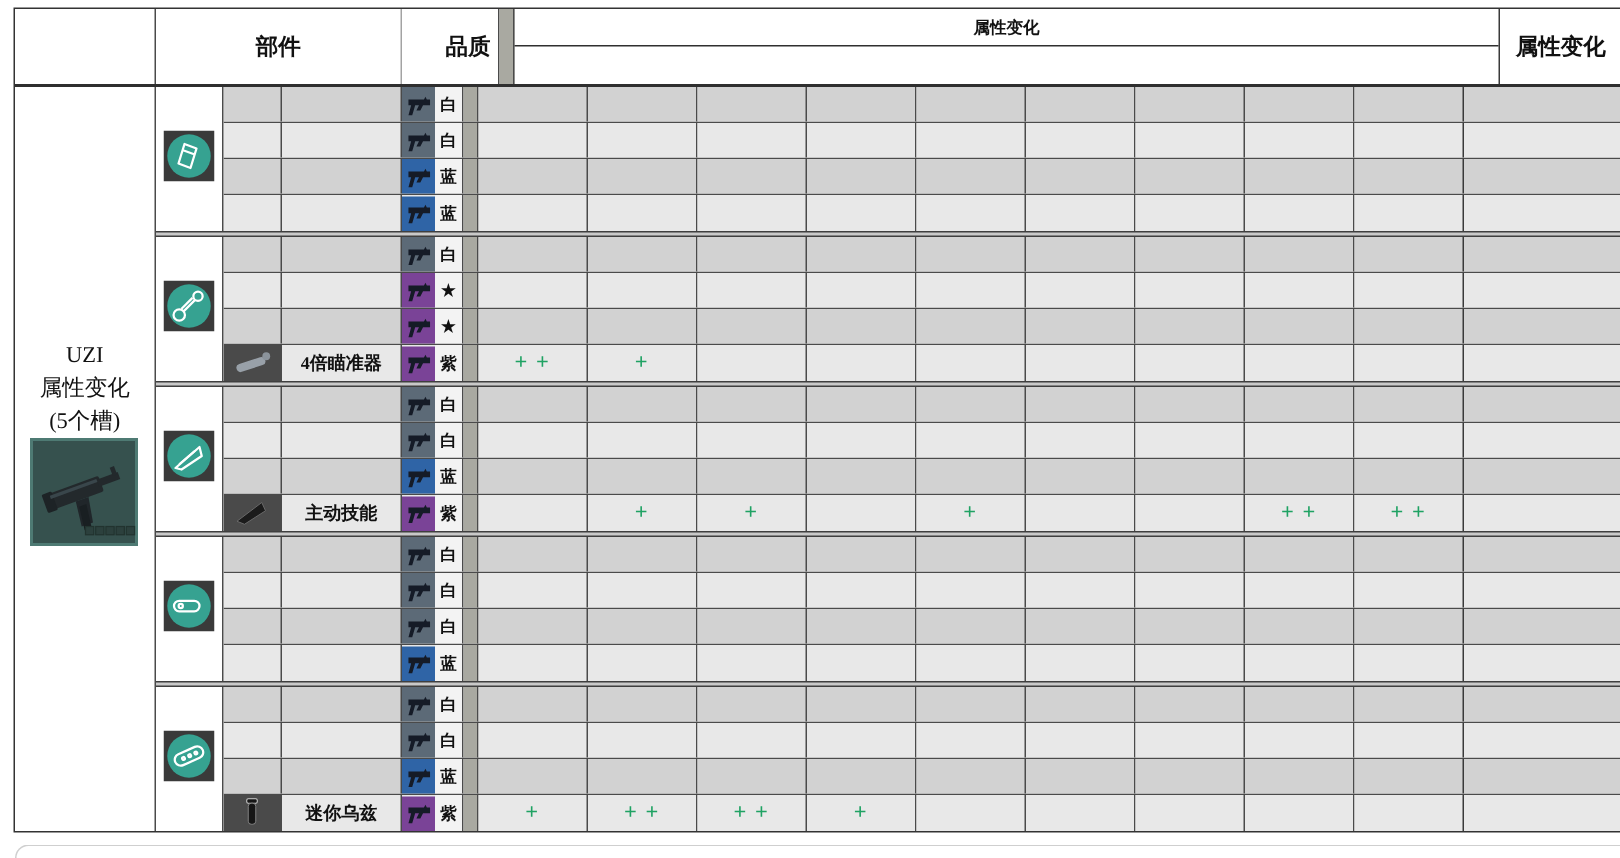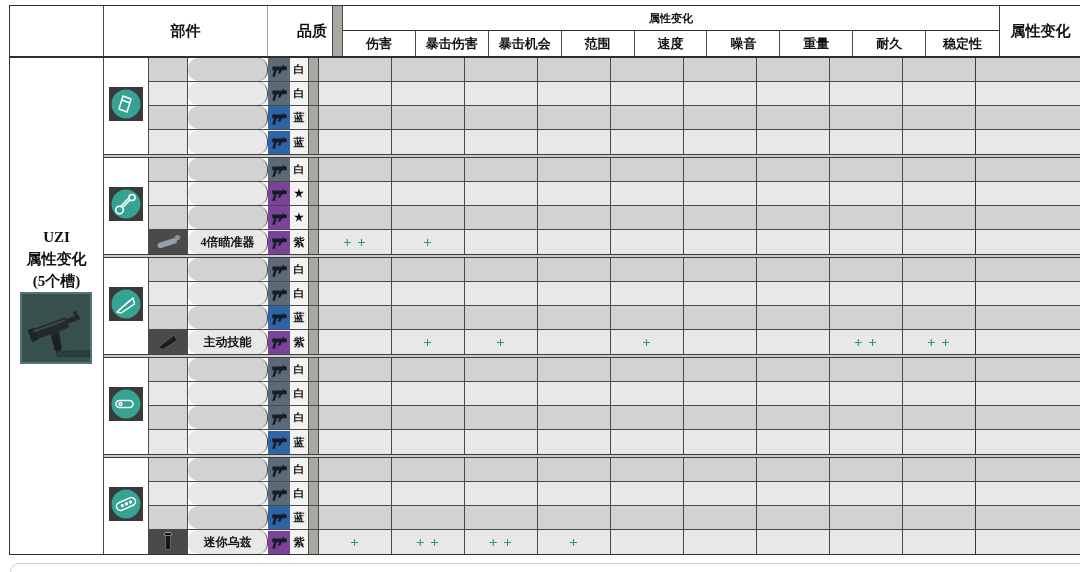--- a/index.html
+++ b/index.html
@@ -17,32 +17,32 @@
   .h-attrs{width:657px;box-sizing:border-box;border-right:1px solid #3a3a3a;display:flex;flex-direction:column;}
   .h-attrs-title{height:24px;border-bottom:1px solid #2f2f2f;display:flex;align-items:center;justify-content:center;font-weight:bold;font-size:11px;}
   .h-attr-labels{flex:1;display:flex;}
   .h-attr-label{width:73px;box-sizing:border-box;border-right:1px solid #4a4a4a;display:flex;align-items:center;justify-content:center;font-weight:bold;font-size:13px;}
   .h-attr-label:last-child{border-right:none;}
   .h-skill{flex:1;}
   
   .body{position:relative;}
   .weapon-cell{position:absolute;left:0;top:0;bottom:0;width:94px;box-sizing:border-box;
                border-right:1px solid #4a4a4a;background:#fff;}
-  .weapon-text{position:absolute;top:168px;left:0;width:100%;text-align:center;font-weight:bold;
+  .weapon-text{position:absolute;top:168px;left:0;width:100%;text-align:center;font-weight:normal;
                font-size:15px;line-height:22px;}
   .weapon-img{position:absolute;top:234px;left:10px;}
   .group{position:relative;margin-left:94px;}
   .slotcell{position:absolute;left:0;top:0;bottom:0;width:45px;box-sizing:border-box;
             border-right:1px solid #4a4a4a;background:#fff;display:flex;align-items:center;justify-content:center;}
   .row{margin-left:45px;display:flex;height:24px;box-sizing:border-box;border-bottom:1px solid #4a4a4a;}
   .row:last-child{border-bottom:none;}
   .cell{box-sizing:border-box;height:100%;display:flex;align-items:center;justify-content:center;}
   .c-particon{width:39px;border-right:1px solid #4a4a4a;}
   .c-particon.dark{background:#4a4a4a;}
-  .c-partname{width:80px;border-right:1px solid #4a4a4a;font-size:12px;font-weight:bold;border-radius:10px;}
+  .c-partname{width:80px;border-right:1px solid #4a4a4a;font-size:12px;font-weight:bold;}
   .c-gun{width:22px;}
   .c-qual{width:19px;border-right:1px solid #4a4a4a;background:#f3f3f3;font-size:11px;font-weight:bold;}
   .c-bar{width:10px;background:#a9a9a1;border-right:1px solid #4a4a4a;}
   .c-attr{width:73px;border-right:1px solid #4a4a4a;color:#1fa263;font-size:15px;font-weight:bold;letter-spacing:1px;}
   .c-attr.lastattr{border-right:1px solid #3a3a3a;}
   .c-skill{width:105px;}
   .row-dark .c-particon:not(.dark),.row-dark .c-partname,.row-dark .c-gun,.row-dark .c-attr,.row-dark .c-skill{background:#d2d2d2;}
   .row-light .c-particon:not(.dark),.row-light .c-partname,.row-light .c-gun,.row-light .c-attr,.row-light .c-skill{background:#e8e8e8;}
   .gun-sq{width:22px;height:23px;display:flex;align-items:center;justify-content:center;}
   .separator{margin-left:94px;height:4px;box-sizing:border-box;background:#c9c9c9;
@@ -56,31 +56,20 @@
 <div class="screen">
   <div class="table">
 
     <div class="header">
       <div class="hcell h-empty"></div>
       <div class="hcell h-parts">部件</div>
       <div class="hcell h-qual">品质</div>
       <div class="hcell h-bar"></div>
       <div class="h-attrs">
         <div class="h-attrs-title">属性变化</div>
-        <div class="h-attr-labels">
-          <div class="h-attr-label">伤害</div>
-          <div class="h-attr-label">暴击伤害</div>
-          <div class="h-attr-label">暴击机会</div>
-          <div class="h-attr-label">范围</div>
-          <div class="h-attr-label">速度</div>
-          <div class="h-attr-label">噪音</div>
-          <div class="h-attr-label">重量</div>
-          <div class="h-attr-label">耐久</div>
-          <div class="h-attr-label">稳定性</div>
-        </div>
       </div>
       <div class="hcell h-skill">属性变化</div>
     </div>
 
     <div class="body" id="table-body">
       <div class="weapon-cell">
         <div class="weapon-text">
           <div>UZI</div>
           <div>属性变化</div>
           <div>(5个槽)</div>

